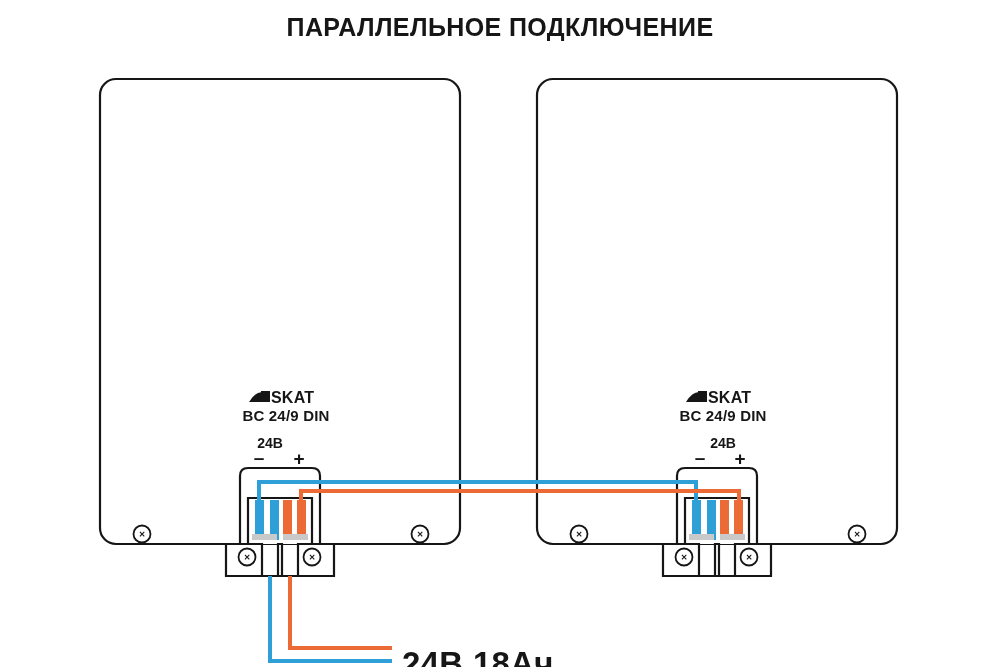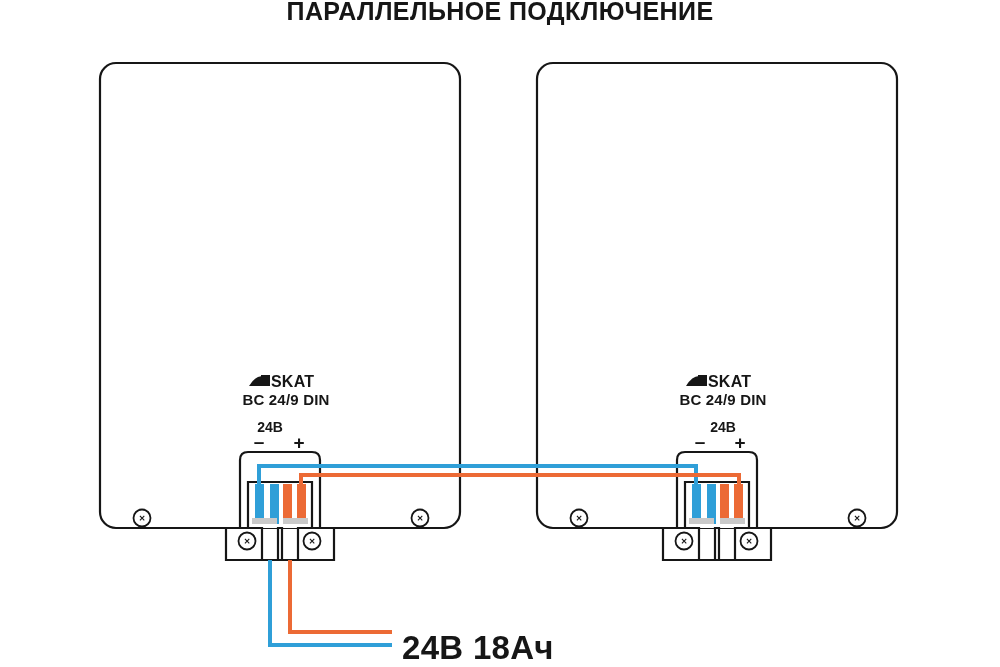--- a/index.html
+++ b/index.html
@@ -11,21 +11,21 @@
     width: 1000px;
     height: 667px;
     position: relative;
     overflow: hidden;
     font-family: "Liberation Sans", sans-serif;
     color: #161616;
   }
   #diagram-root {
     position: absolute;
     left: 0;
-    top: 0;
+    top: 16px;
     width: 1000px;
     height: 487px;
   }
   #diagram-svg {
     display: block;
     width: 1000px;
     height: 667px;
   }
   .title-text {
     font-family: "Liberation Sans", sans-serif;

